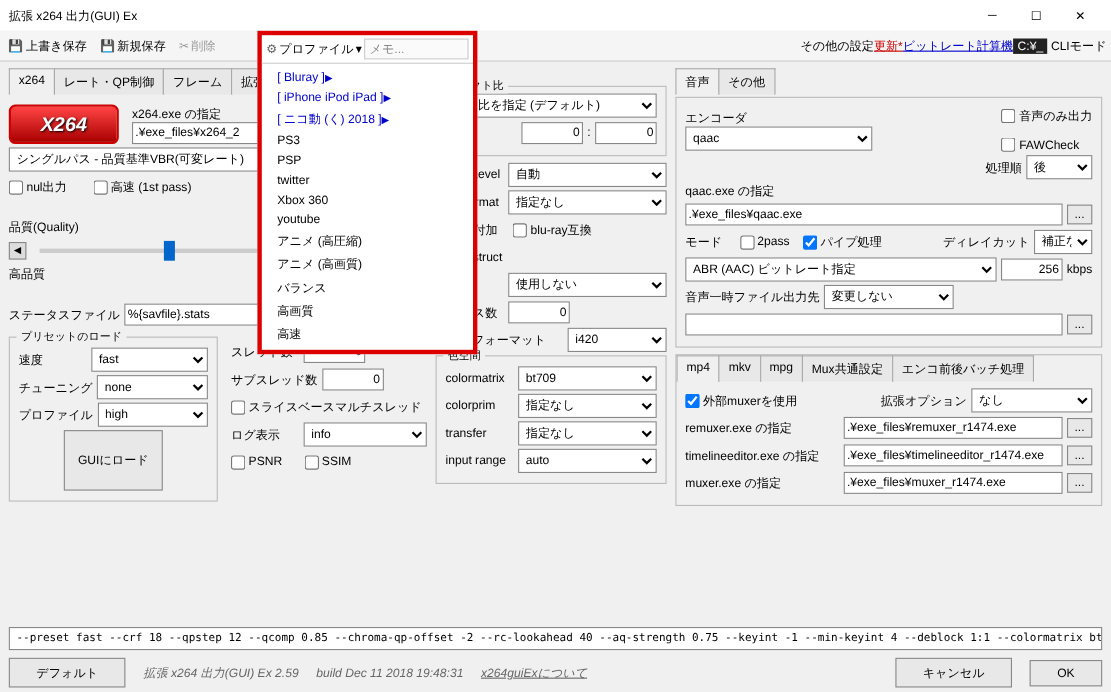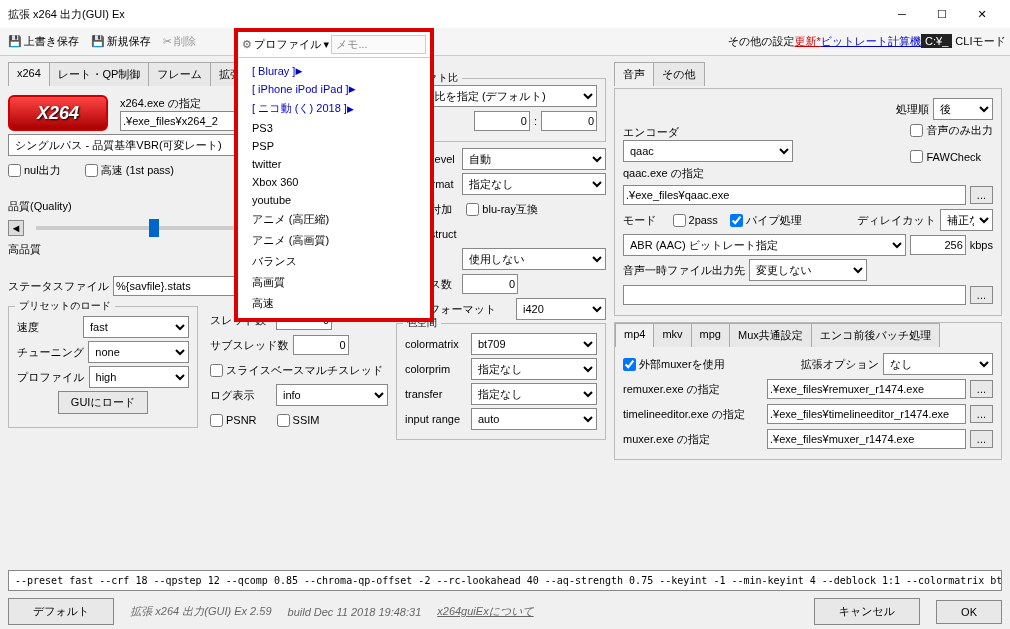--- a/index.html
+++ b/index.html
@@ -19,21 +19,21 @@
 .main { display: flex; padding: 4px 8px 0 8px; gap: 8px; position: relative; }
 .col-left { width: 380px; }
 .col-mid { width: 210px; }
 .col-right { flex: 1; }
 .fieldgroup { border: 1px solid #bbb; padding: 6px 8px; margin-bottom: 6px; background: #f0f0f0; position: relative; }
 .fieldgroup-title { position: absolute; top: -8px; left: 6px; background: #f0f0f0; padding: 0 4px; font-size: 10px; }
 .row { display: flex; align-items: center; gap: 4px; margin: 3px 0; min-height: 22px; }
 .label { min-width: 62px; }
 select, input[type=text] { border: 1px solid #888; background: #fff; height: 20px; padding: 0 2px; font-size: 11px; }
 select { height: 22px; }
-.btn { border: 1px solid #888; background: #e8e8e8; padding: 3px 12px; }
+.btn { border: 1px solid #888; background: #e8e8e8; padding: 19px 12px; }
 .chk { display: flex; align-items: center; gap: 3px; }
 .chk input { margin: 0; }
 .num { width: 56px; text-align: right; }
 .logo { width: 100px; height: 36px; background: linear-gradient(#f44, #a00); border: 2px solid #c00; border-radius: 6px; display: flex; align-items: center; justify-content: center; color: #fff; font-weight: bold; font-size: 18px; font-style: italic; text-shadow: 1px 1px 2px #000; }
 .slider-track { flex: 1; height: 4px; background: #ccc; position: relative; margin: 0 8px; }
 .slider-thumb { position: absolute; width: 10px; height: 18px; background: #06c; top: -7px; left: 35%; }
 .slider-arrow { width: 16px; height: 16px; background: #ddd; border: 1px solid #888; display: flex; align-items: center; justify-content: center; }
 .bottom-bar { position: absolute; bottom: 38px; left: 8px; right: 8px; border: 1px solid #888; background: #fff; padding: 4px 6px; font-family: monospace; font-size: 10px; white-space: nowrap; overflow: hidden; }
 .footer { position: absolute; bottom: 4px; left: 8px; right: 8px; display: flex; align-items: center; gap: 16px; }
 .footer .btn { padding: 5px 24px; }
@@ -292,40 +292,40 @@
         </div>
     </div>
   </div>
 
   <div class="col-right">
     <div class="tabs" id="tabs-right">
         <div class="tab active">音声</div>
         <div class="tab">その他</div>
       </div>
     <div class="fieldgroup" style="margin-top:2px">
-      <div class="row" style="justify-content:flex-end">
-        <span>処理順</span>
-        <select style="width:60px"><option>後</option></select>
-      </div>
       <div class="row">
         <div style="flex:1">
           <div>エンコーダ</div>
           <select style="width:170px"><option>qaac</option></select>
         </div>
         <div>
           <label class="chk">
               <input type="checkbox" style="">
               <span>音声のみ出力</span>
             </label><br>
           <label class="chk">
               <input type="checkbox" style="">
               <span>FAWCheck</span>
             </label>
         </div>
       </div>
+      <div class="row" style="justify-content:flex-end">
+        <span>処理順</span>
+        <select style="width:60px"><option>後</option></select>
+      </div>
       <div>qaac.exe の指定</div>
       <div class="row">
         <input type="text" style="flex: 1 1 0%;" value=".¥exe_files¥qaac.exe">
         <button class="btn" style="padding:2px 6px">...</button>
       </div>
       <div class="row">
         <span>モード</span>
         <label class="chk" style="margin-left:12px">
             <input type="checkbox" style="">
             <span>2pass</span>

